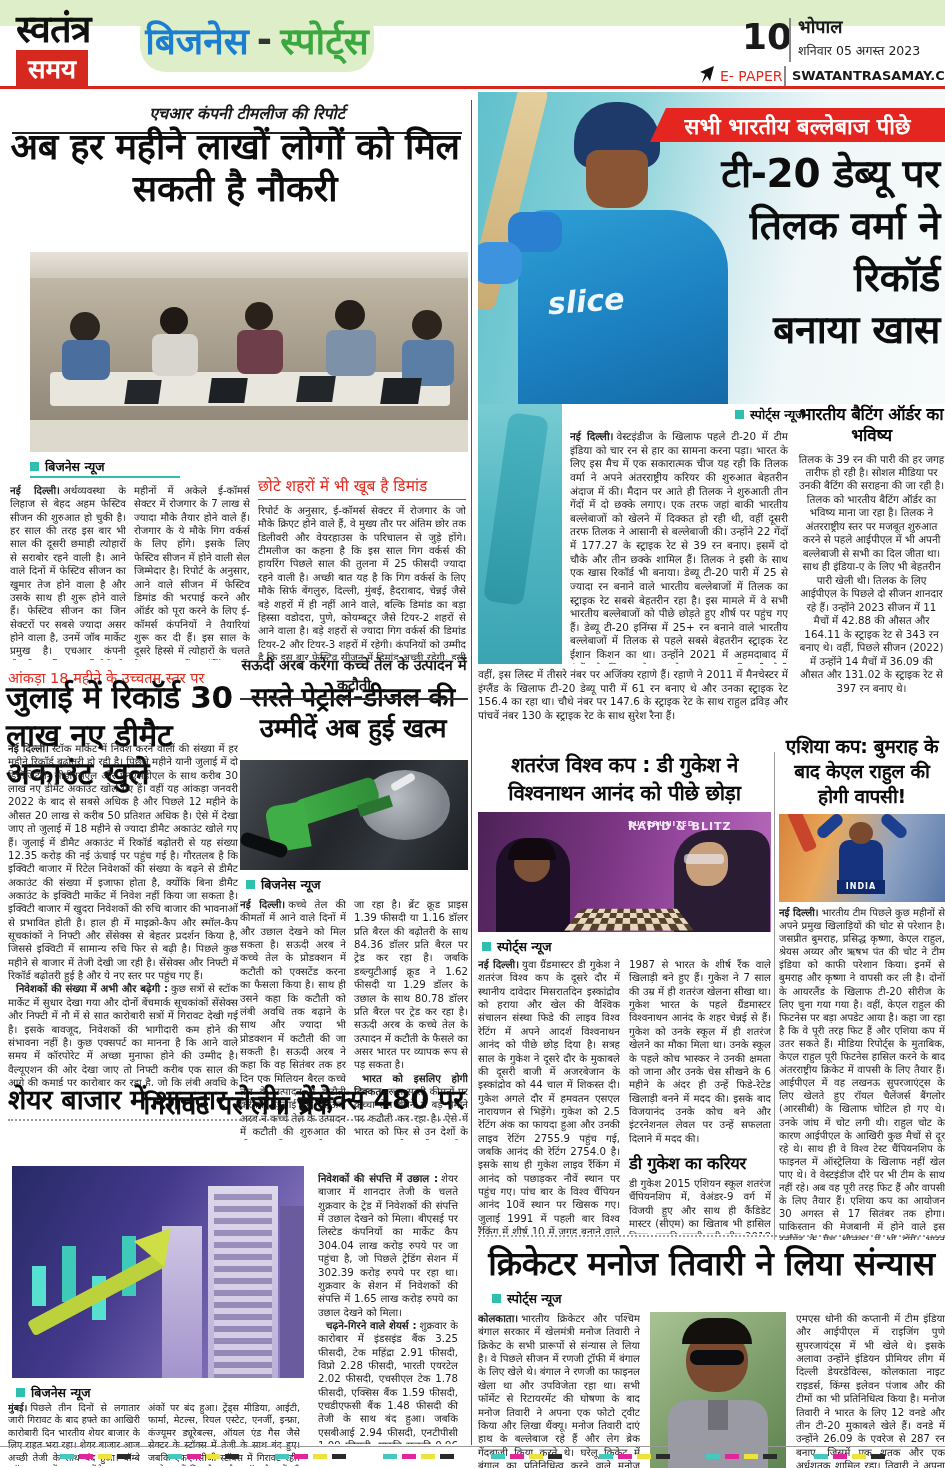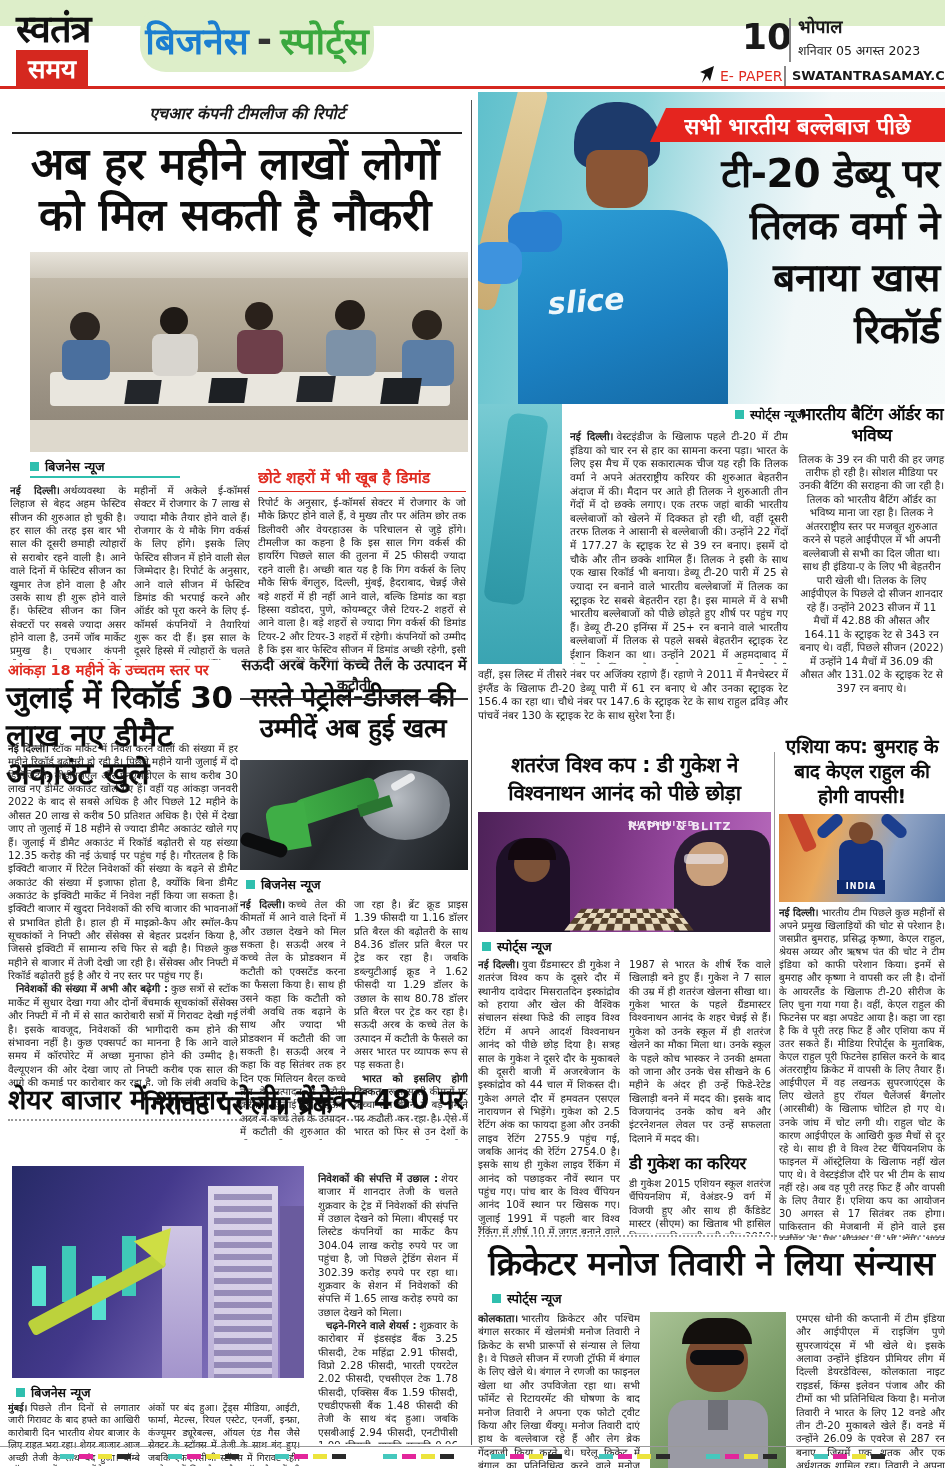--- a/index.html
+++ b/index.html
@@ -9,21 +9,21 @@
   body{background:#888;font-family:"DejaVu Sans","Liberation Sans",sans-serif;}
   #page{position:relative;width:945px;height:1468px;background:#fff;margin:0 auto;overflow:hidden;color:#1a1a1a;}
   .abs{position:absolute;}
   .clip{overflow:hidden;}
   .ctr{text-align:center;}
   .body-txt{font-size:10.2px;line-height:1.31;text-align:justify;color:#222;}
   .body-txt p{margin:0;}
   .body-txt p+p{text-indent:8px;}
   b.lead{margin-right:3px;}
   .headline{font-weight:800;color:#0d0d0d;letter-spacing:-.3px;}
-  .kicker-red{color:var(--kred);font-weight:700;}
+  .kicker-red{color:var(--kred);font-weight:400;margin-top:8px;}
   .byline{display:flex;align-items:center;gap:6px;font-size:12.5px;font-weight:700;color:#111;}
   .byline .sq{width:9px;height:9px;background:var(--teal);flex:0 0 auto;}
   .dotted{border-top:2px dotted #999;}
   .vrule{background:#555;width:1px;}
   
   .m1{font-size:38px;font-weight:800;color:#101010;line-height:1.05;letter-spacing:-1px;}
   .m2{display:inline-block;background:var(--red);color:#fff;font-weight:800;font-size:26px;padding:0 12px 2px;}
   .green-band{background:#ddeec9;}
   .pill{background:#ddeec9;border-radius:26px;display:flex;align-items:center;justify-content:center;gap:8px;font-weight:800;font-size:37px;}
   .pill .w1{color:var(--blue);} .pill .sep{color:#333;} .pill .w2{color:var(--green);}
@@ -66,21 +66,21 @@
   <div class="abs" style="left:720px;top:68px;font-size:14px;font-weight:400;color:var(--kred);">E- PAPER</div>
   <div class="abs" style="left:784px;top:66px;width:1.5px;height:20px;background:#888;"></div>
   <div class="abs" style="left:792px;top:68px;font-size:13px;font-weight:800;">SWATANTRASAMAY.COM</div>
 
   <div class="abs" style="left:0;top:86px;width:945px;height:3px;background:var(--red);"></div>
 
   <div class="abs vrule" style="left:471px;top:100px;height:1345px;"></div>
 
   <div class="abs ctr" style="left:21px;top:102px;width:452px;font-size:16px;font-weight:800;font-style:italic;">एचआर कंपनी टीमलीज की रिपोर्ट</div>
   <div class="abs" style="left:12px;top:132px;width:450px;height:2px;background:#222;"></div>
-  <div class="abs ctr headline" style="left:6px;top:138px;width:458px;font-size:44px;line-height:1.17;">अब हर महीने लाखों लोगों को मिल सकती है नौकरी</div>
+  <div class="abs ctr headline" style="left:6px;top:126px;width:458px;font-size:36px;line-height:1.17;">अब हर महीने लाखों लोगों को मिल सकती है नौकरी</div>
 
   <div class="art" style="left:30px;top:252px;width:438px;height:200px;background:linear-gradient(180deg,#c9c2b4 0%,#b4aa97 30%,#9a9183 70%,#8b8274 100%);">
     <div style="left:0;top:0;width:438px;height:26px;background:linear-gradient(180deg,#e7e3da,#cfc9bc);"></div>
     <div style="left:20px;top:120px;width:400px;height:34px;background:#e9e6de;border-radius:4px;"></div>
     <div style="left:0px;top:168px;width:438px;height:32px;background:#ded9cd;"></div>
     <div style="left:40px;top:60px;width:30px;height:30px;background:#2c2520;border-radius:50%;"></div>
     <div style="left:32px;top:88px;width:48px;height:40px;background:#4a6f9e;border-radius:8px;"></div>
     <div style="left:130px;top:55px;width:28px;height:28px;background:#1f1a16;border-radius:50%;"></div>
     <div style="left:122px;top:82px;width:46px;height:42px;background:#d8d5cf;border-radius:8px;"></div>
     <div style="left:215px;top:50px;width:28px;height:28px;background:#2a211b;border-radius:50%;"></div>
@@ -187,22 +187,22 @@
   </div>
   <div class="art" style="left:478px;top:404px;width:84px;height:260px;background:linear-gradient(180deg,#79cbd3 0%,#55b9c4 40%,#3aa4b2 100%);">
     <div style="left:18px;top:10px;width:40px;height:190px;background:linear-gradient(180deg,#49b4c0,#2e97a6);transform:rotate(8deg);border-radius:10px;"></div>
   </div>
 
   <div class="abs" style="left:650px;top:108px;width:295px;height:34px;background:var(--banner);clip-path:polygon(16px 0,100% 0,100% 100%,0 100%);z-index:5;display:flex;align-items:center;justify-content:center;color:#fff;font-size:22px;font-weight:800;">सभी भारतीय बल्लेबाज पीछे</div>
 
   <div class="abs headline" style="left:695px;top:148px;width:245px;font-size:39px;line-height:1.33;text-align:right;z-index:4;">
     <div>टी-20 डेब्यू पर</div>
     <div>तिलक वर्मा ने</div>
+    <div>रिकॉर्ड</div>
     <div>बनाया खास</div>
-    <div>रिकॉर्ड</div>
   </div>
 
   <div class="abs byline" style="left:735px;top:406px;">
     <span class="sq"></span>
     <span>स्पोर्ट्स न्यूज</span>
   </div>
 
   <div class="abs clip body-txt" style="left:570px;top:430px;width:218px;height:234px;font-size:10.4px;">
     <p><b class="lead">नई दिल्ली।</b><span>वेस्टइंडीज के खिलाफ पहले टी-20 में टीम इंडिया को चार रन से हार का सामना करना पड़ा। भारत के लिए इस मैच में एक सकारात्मक चीज यह रही कि तिलक वर्मा ने अपने अंतरराष्ट्रीय करियर की शुरुआत बेहतरीन अंदाज में की। मैदान पर आते ही तिलक ने शुरुआती तीन गेंदों में दो छक्के लगाए। एक तरफ जहां बाकी भारतीय बल्लेबाजों को खेलने में दिक्कत हो रही थी, वहीं दूसरी तरफ तिलक ने आसानी से बल्लेबाजी की। उन्होंने 22 गेंदों में 177.27 के स्ट्राइक रेट से 39 रन बनाए। इसमें दो चौके और तीन छक्के शामिल हैं। तिलक ने इसी के साथ एक खास रिकॉर्ड भी बनाया। डेब्यू टी-20 पारी में 25 से ज्यादा रन बनाने वाले भारतीय बल्लेबाजों में तिलक का स्ट्राइक रेट सबसे बेहतरीन रहा है। इस मामले में वे सभी भारतीय बल्लेबाजों को पीछे छोड़ते हुए शीर्ष पर पहुंच गए हैं। डेब्यू टी-20 इनिंग्स में 25+ रन बनाने वाले भारतीय बल्लेबाजों में तिलक से पहले सबसे बेहतरीन स्ट्राइक रेट ईशान किशन का था। उन्होंने 2021 में अहमदाबाद में इंग्लैंड के खिलाफ डेब्यू करते हुए 56 रन की पारी खेली थी। तब उनका स्ट्राइक रेट 175 का रहा था।</span></p>
   </div>

